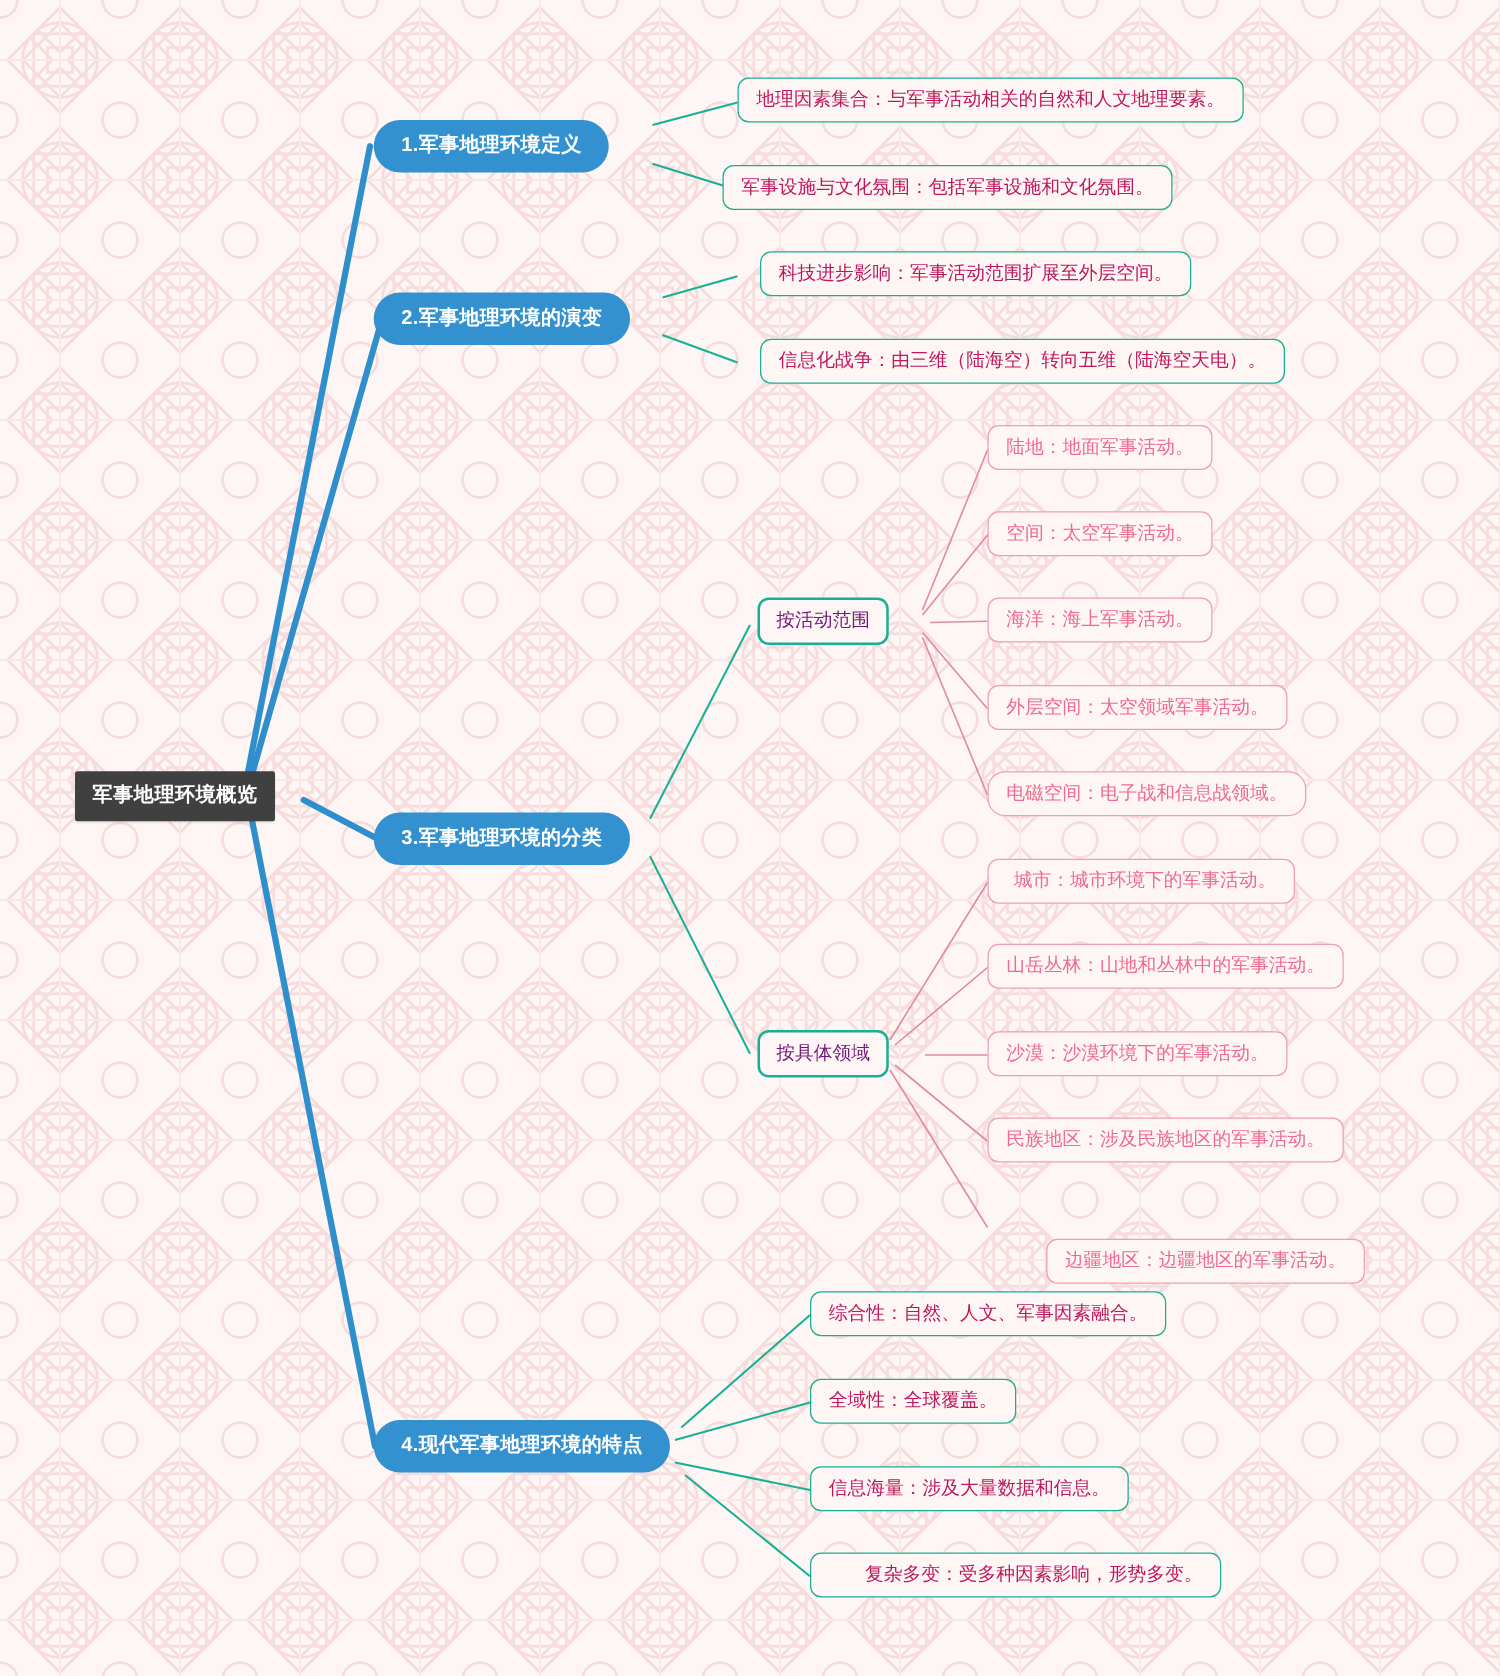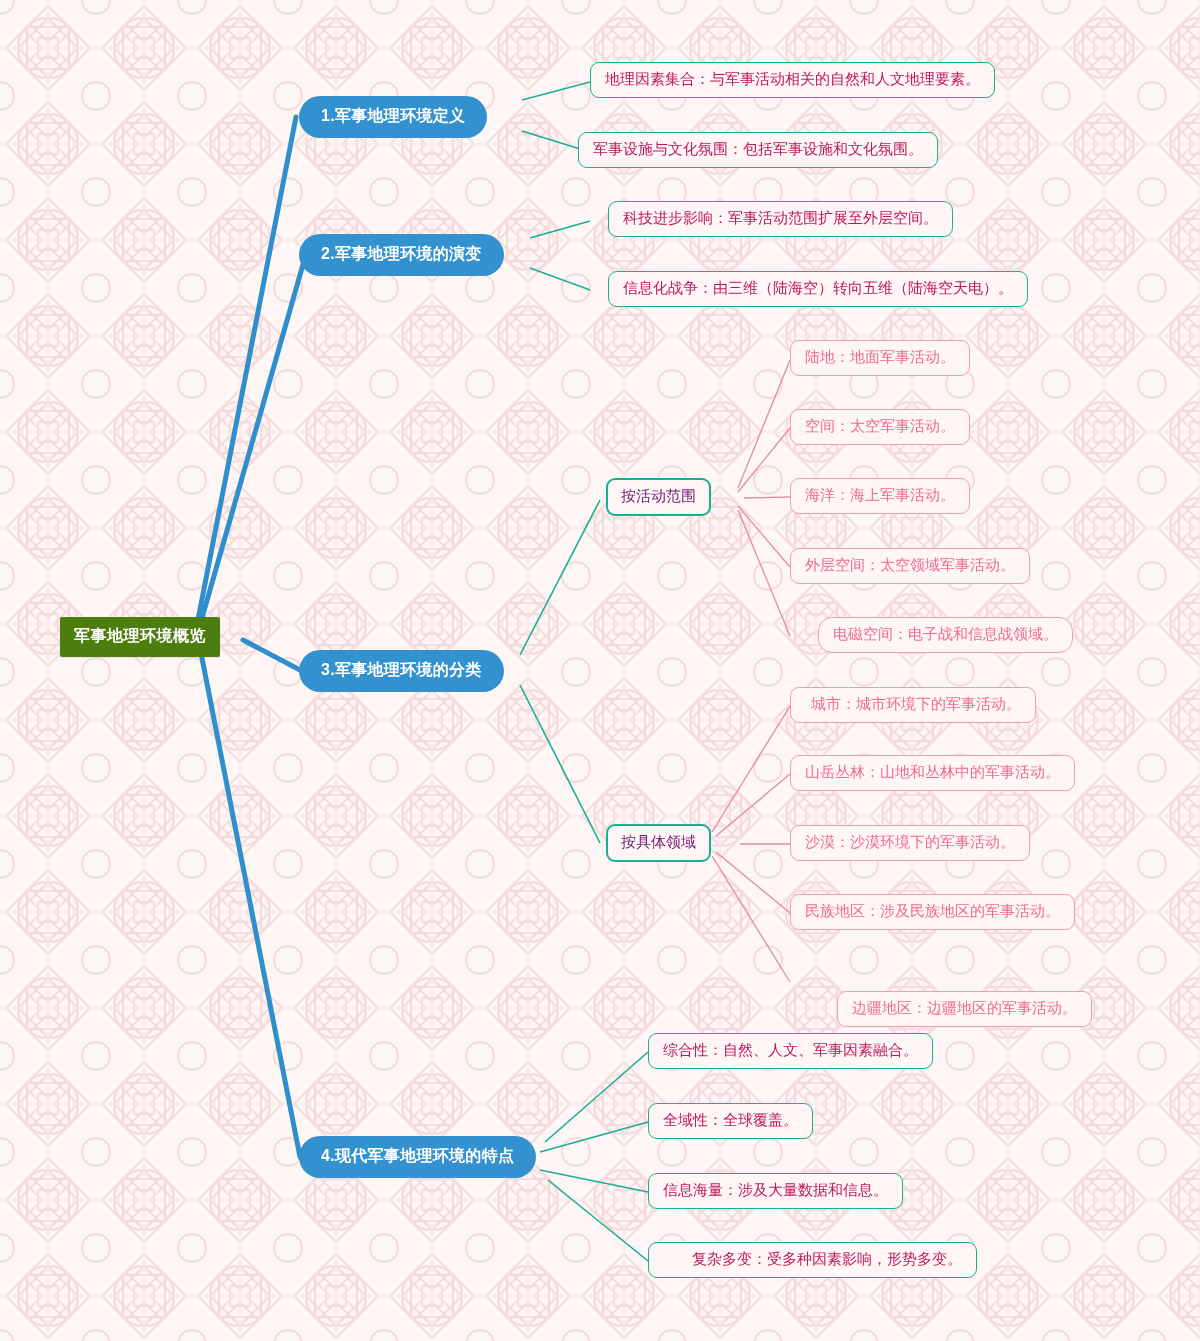--- a/index.html
+++ b/index.html
@@ -40,21 +40,21 @@
     position: absolute;
     z-index: 2;
     box-sizing: border-box;
     display: flex;
     align-items: center;
     white-space: nowrap;
   }
 
   
   .node-root {
-    background: #4d7c0f;
+    background: #404040;
     color: #ffffff;
     font-weight: bold;
     font-size: 16px;
     padding: 9px 14px 10px 14px;
     border-radius: 2px;
     letter-spacing: 0.5px;
     box-shadow: 0 1px 2px rgba(0,0,0,0.08);
   }
 
   
@@ -204,21 +204,21 @@
   </div>
   <div class="node node-leaf-pink" style="left:790px; top:409px;">
     <span>空间：太空军事活动。</span>
   </div>
   <div class="node node-leaf-pink" style="left:790px; top:478px;">
     <span>海洋：海上军事活动。</span>
   </div>
   <div class="node node-leaf-pink" style="left:790px; top:548px;">
     <span>外层空间：太空领域军事活动。</span>
   </div>
-  <div class="node node-leaf-pink" style="left:818px; top:617px;border-radius:14px;">
+  <div class="node node-leaf-pink" style="left:790px; top:617px;border-radius:14px;">
     <span>电磁空间：电子战和信息战领域。</span>
   </div>
 
   <div class="node node-group" style="left:606px; top:824px;">
     <span>按具体领域</span>
   </div>
   <div class="node node-leaf-pink" style="left:790px; top:687px;padding-left:20px;">
     <span>城市：城市环境下的军事活动。</span>
   </div>
   <div class="node node-leaf-pink" style="left:790px; top:755px;">

